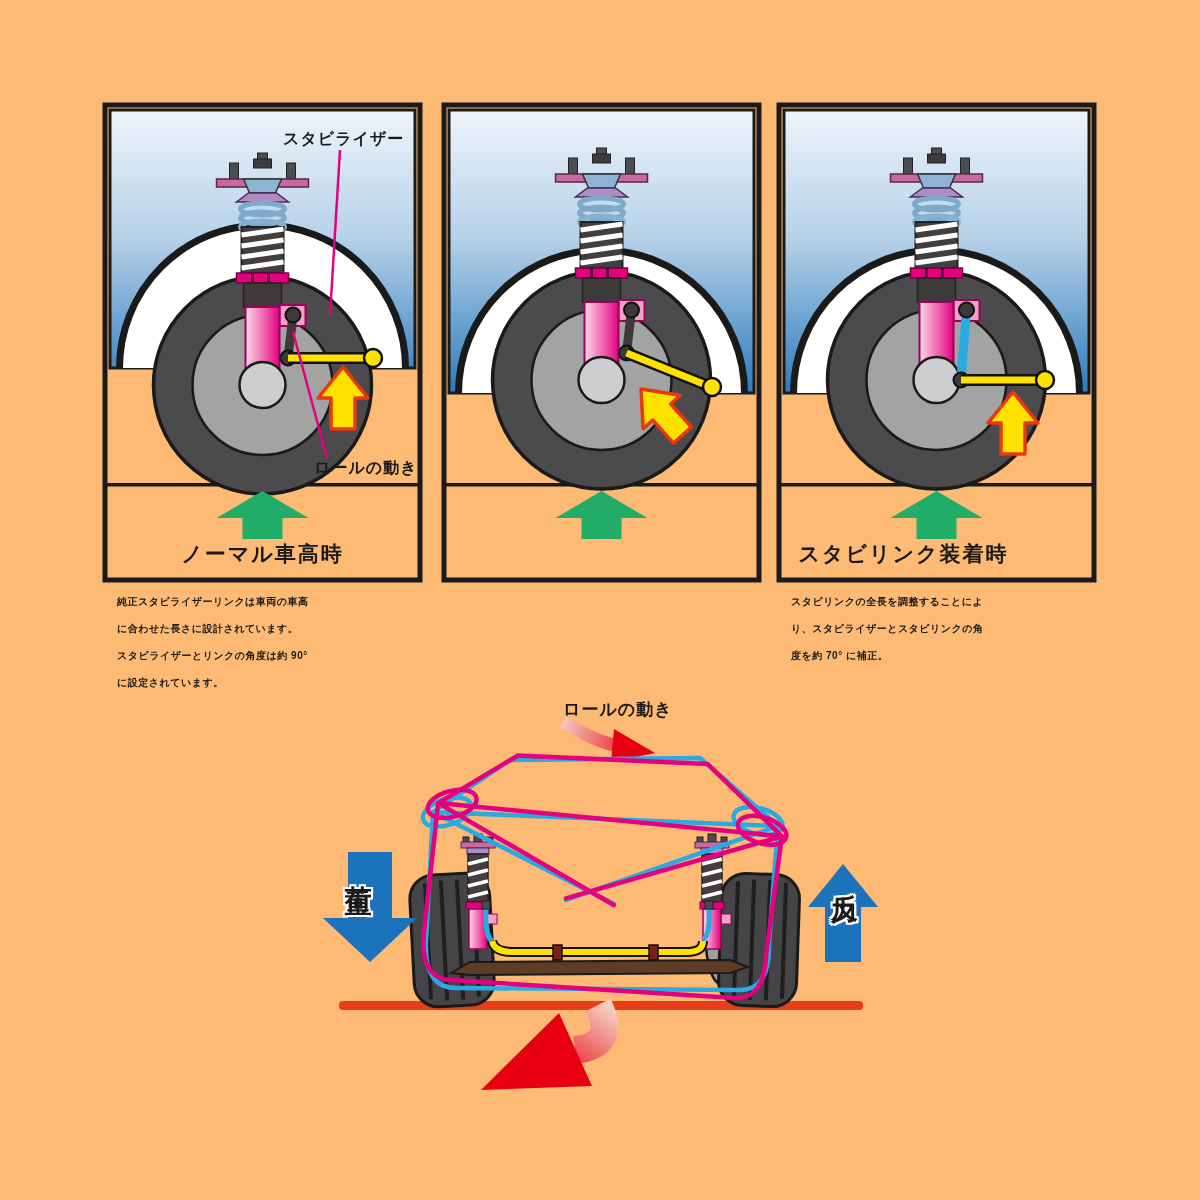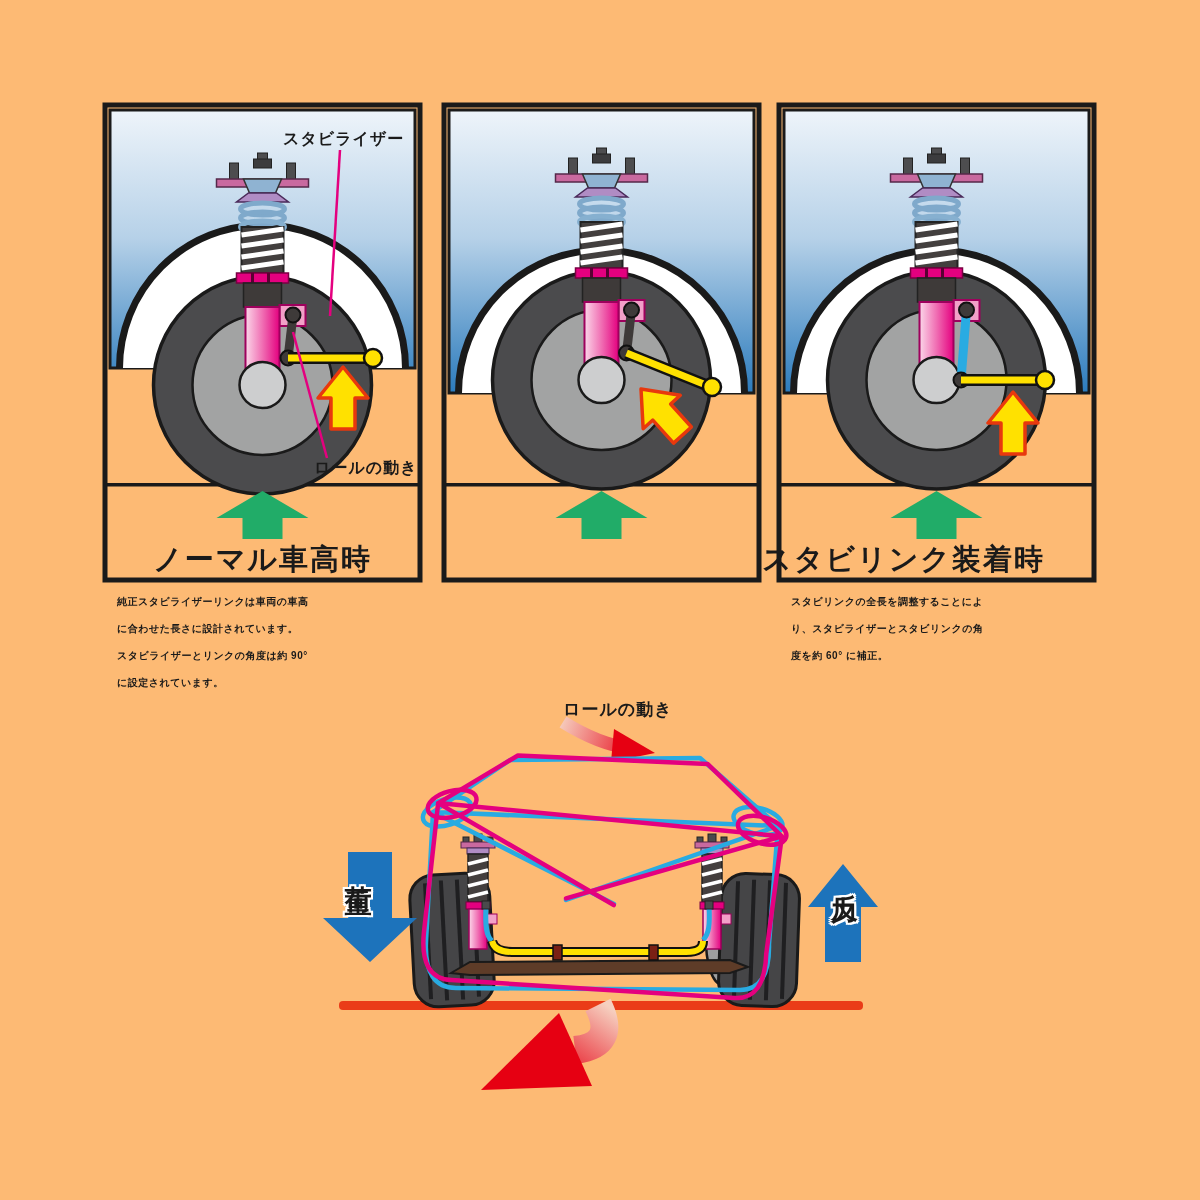--- a/index.html
+++ b/index.html
@@ -1,21 +1,21 @@
 <!DOCTYPE html>
 <html><head>
 <meta charset="utf-8">
 <style>
   html,body{margin:0;padding:0;background:#ffffff;}
   .stage{position:relative;width:1200px;height:1200px;background:#fdba74;overflow:hidden;
          font-family:"Liberation Sans","DejaVu Sans",sans-serif;}
   .art{position:absolute;left:0;top:0;}
   .txt{position:absolute;color:#1a1a1a;}
   .small-label{font-size:16px;font-weight:bold;letter-spacing:1px;white-space:nowrap;}
-  .panel-title{width:315px;text-align:center;font-size:29px;font-weight:bold;letter-spacing:2px;}
+  .panel-title{width:315px;text-align:center;font-size:21px;font-weight:bold;letter-spacing:2px;}
   .panel-desc{width:322px;font-size:10px;font-weight:bold;line-height:27px;
               letter-spacing:0.5px;white-space:pre-line;}
   .roll-label{font-size:17px;font-weight:bold;letter-spacing:1px;white-space:nowrap;}
   .vert-label{font-size:27px;font-weight:bold;line-height:1.05;
               writing-mode:vertical-rl;text-orientation:upright;letter-spacing:3px;
               text-shadow:-2px 0 0 #fff,2px 0 0 #fff,0 -2px 0 #fff,0 2px 0 #fff,
                           -2px -2px 0 #fff,2px 2px 0 #fff,-2px 2px 0 #fff,2px -2px 0 #fff;}
 </style>
 </head>
 <body>
@@ -247,19 +247,19 @@
 
 <div class="txt panel-title" style="left:105px;top:540px;">ノーマル車高時</div>
 <div class="txt panel-title" style="left:746px;top:540px;">スタビリンク装着時</div>
 
 <div class="txt panel-desc" style="left:117px;top:588px;">純正スタビライザーリンクは車両の車高
 に合わせた長さに設計されています。
 スタビライザーとリンクの角度は約 90°
 に設定されています。</div>
 <div class="txt panel-desc" style="left:791px;top:588px;">スタビリンクの全長を調整することによ
 り、スタビライザーとスタビリンクの角
-度を約 60° に補正。</div>
+度を約 70° に補正。</div>
 
 <div class="txt roll-label" style="left:563px;top:698px;">ロールの動き</div>
 <div class="txt vert-label" style="left:344px;top:864px;">荷重</div>
 <div class="txt vert-label" style="left:830px;top:872px;">反力</div>
 
 </div>
 
 </body></html>

